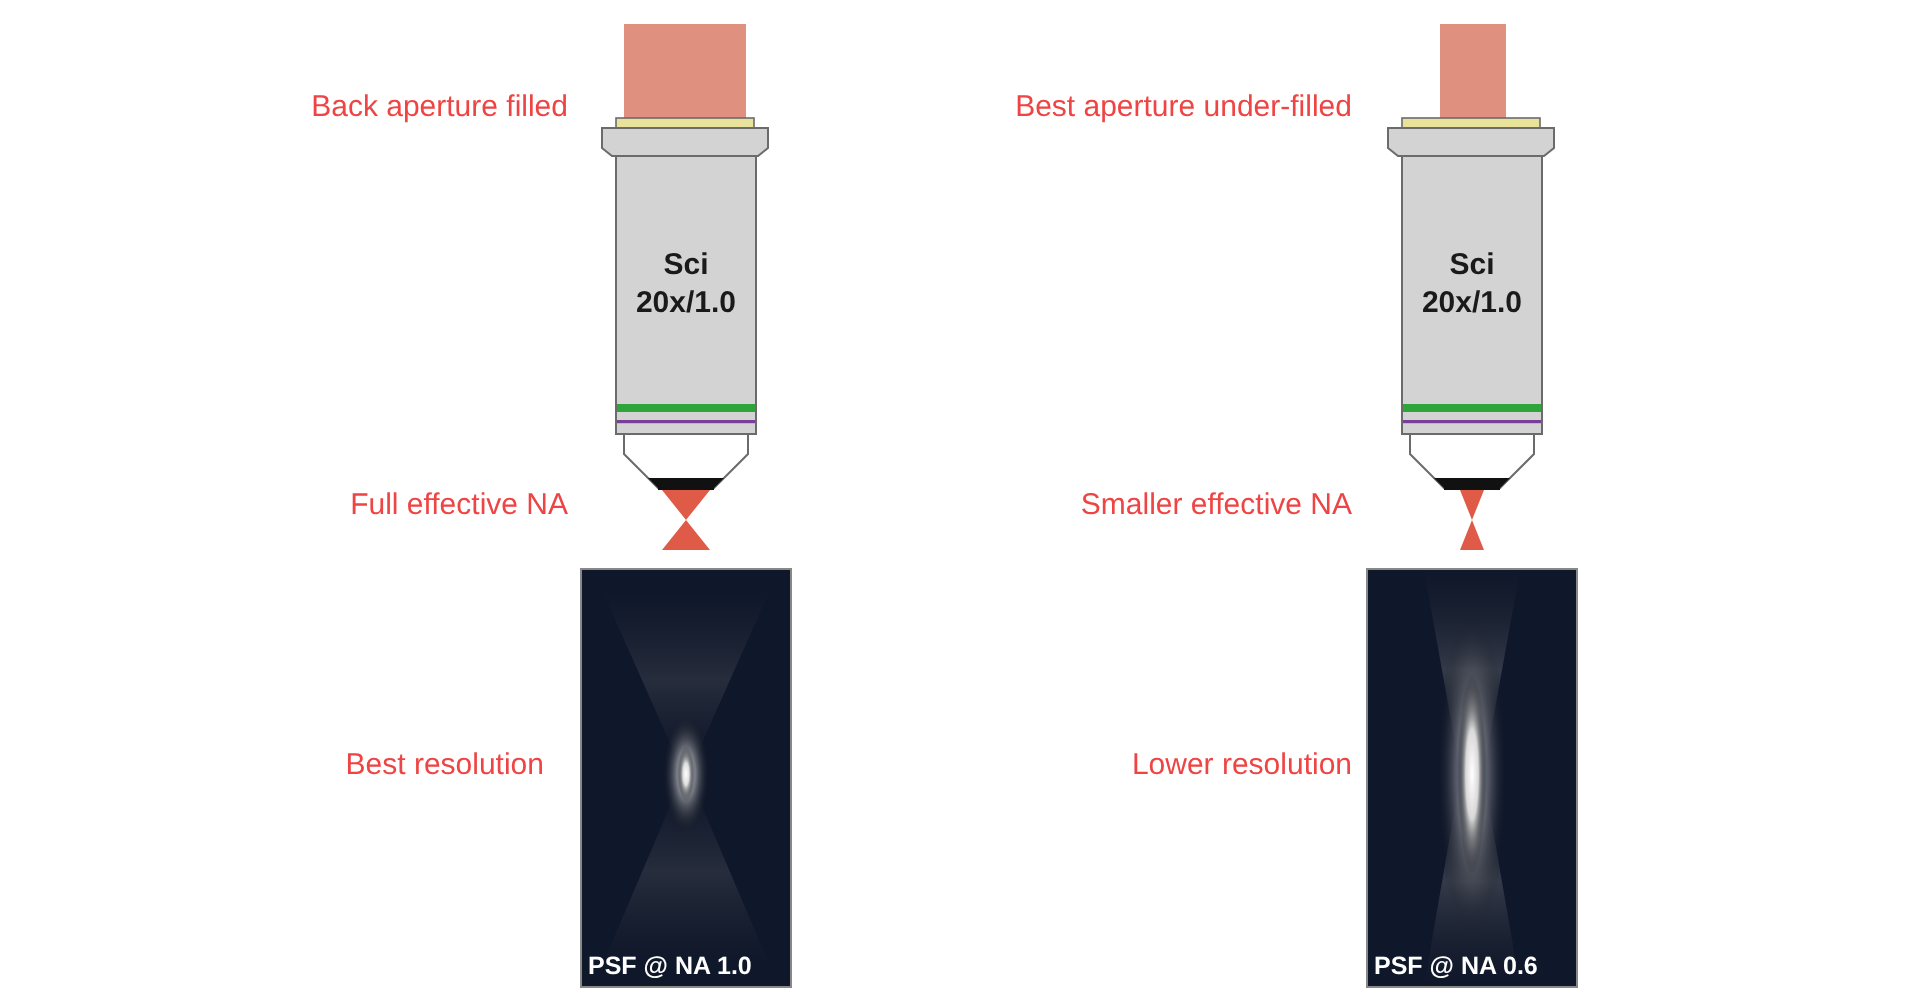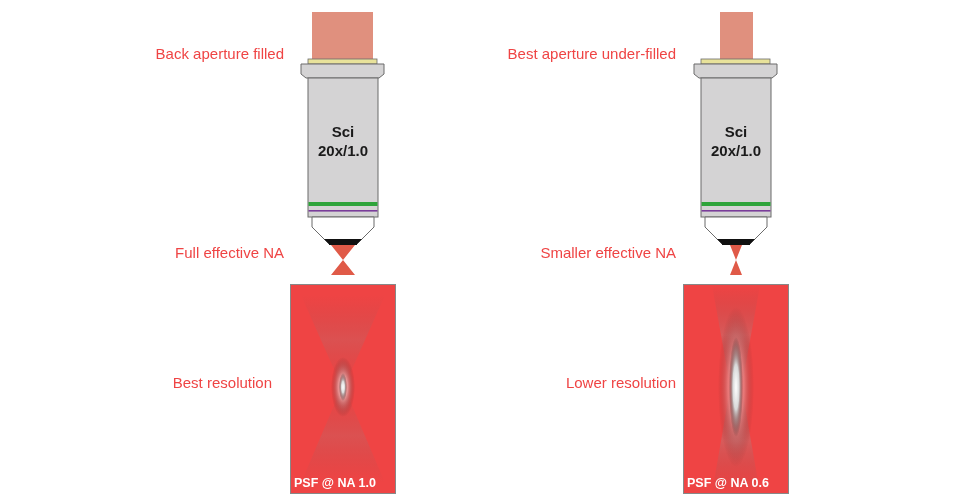--- a/index.html
+++ b/index.html
@@ -1,20 +1,20 @@
 <!DOCTYPE html>
 <html><head>
 <meta charset="utf-8">
 <style>
   html, body { margin: 0; padding: 0; background: #ffffff; }
   body { width: 964px; height: 500px; position: relative; overflow: hidden;
          font-family: "Liberation Sans", sans-serif; }
   .label { position: absolute; font-size: 15px; color: #ef4444; white-space: nowrap; text-align: right; }
   .objective { position: absolute; top: 0; }
-  .psf { position: absolute; top: 284px; width: 104px; height: 208px; background: #ef4444; border: 1px solid #888; overflow: hidden; }
+  .psf { position: absolute; top: 284px; width: 104px; height: 208px; background: #0f172a; border: 1px solid #888; overflow: hidden; }
   .psf-caption { position: absolute; left: 3px; bottom: 3px; color: #fff; font-weight: bold; font-size: 12.5px; white-space: nowrap; }
   .psf-glow { position: absolute; left: 0; top: 0; width: 100%; height: 100%; }
 </style>
 </head>
 <body>
 
 <div>
   <div class="label" style="right:680px; top:45px;">Back aperture filled</div>
   <div class="label" style="right:680px; top:244px;">Full effective NA</div>
   <div class="label" style="right:692px; top:374px;text-align:center;">Best resolution</div>

